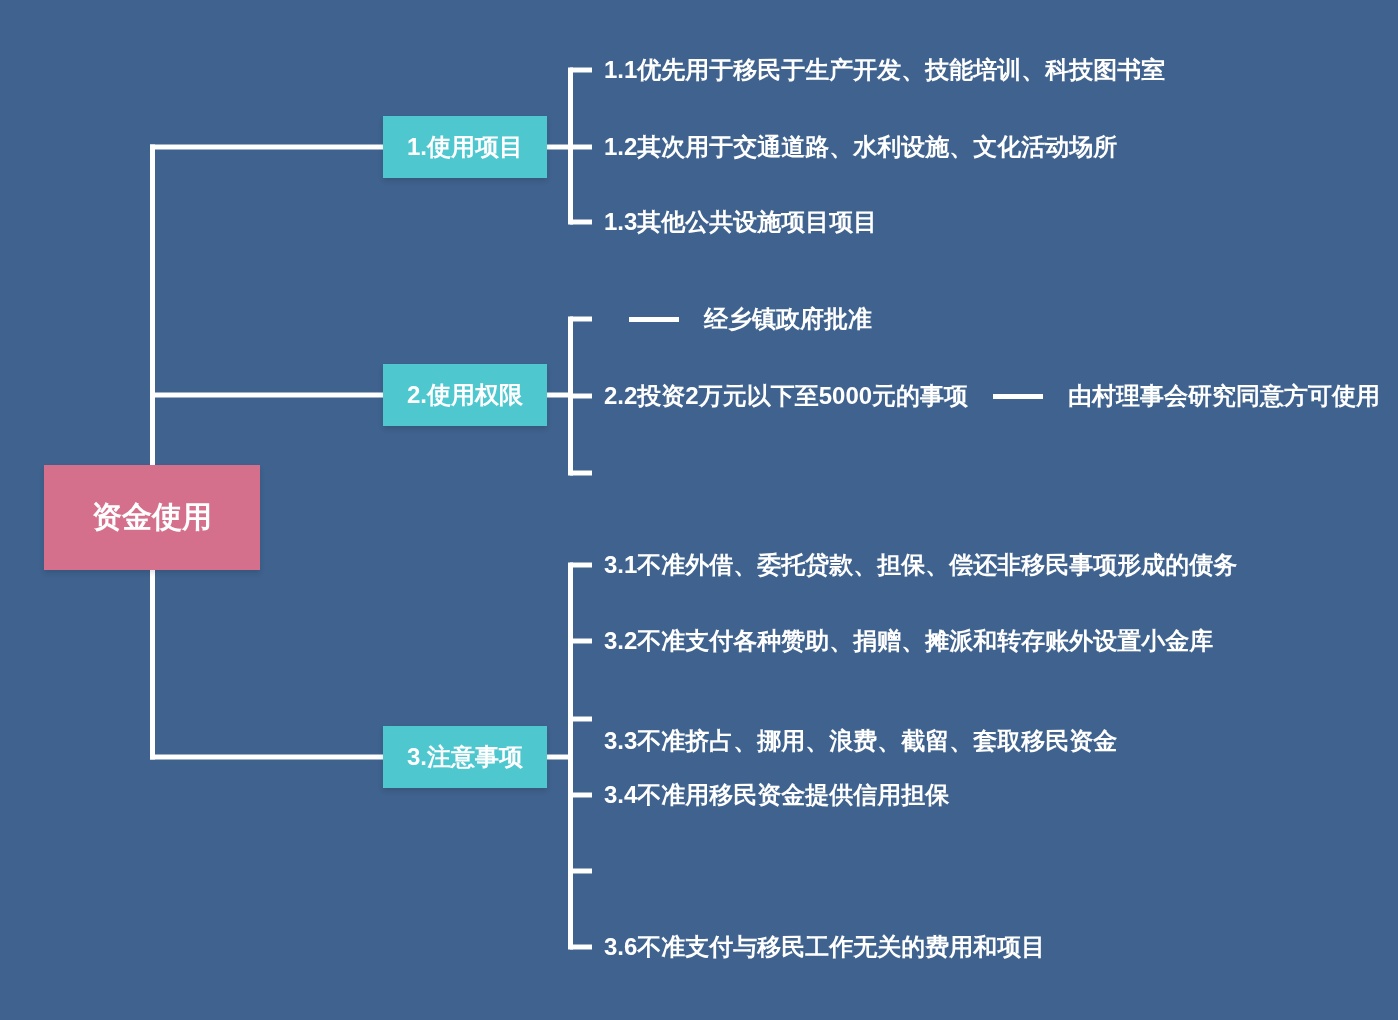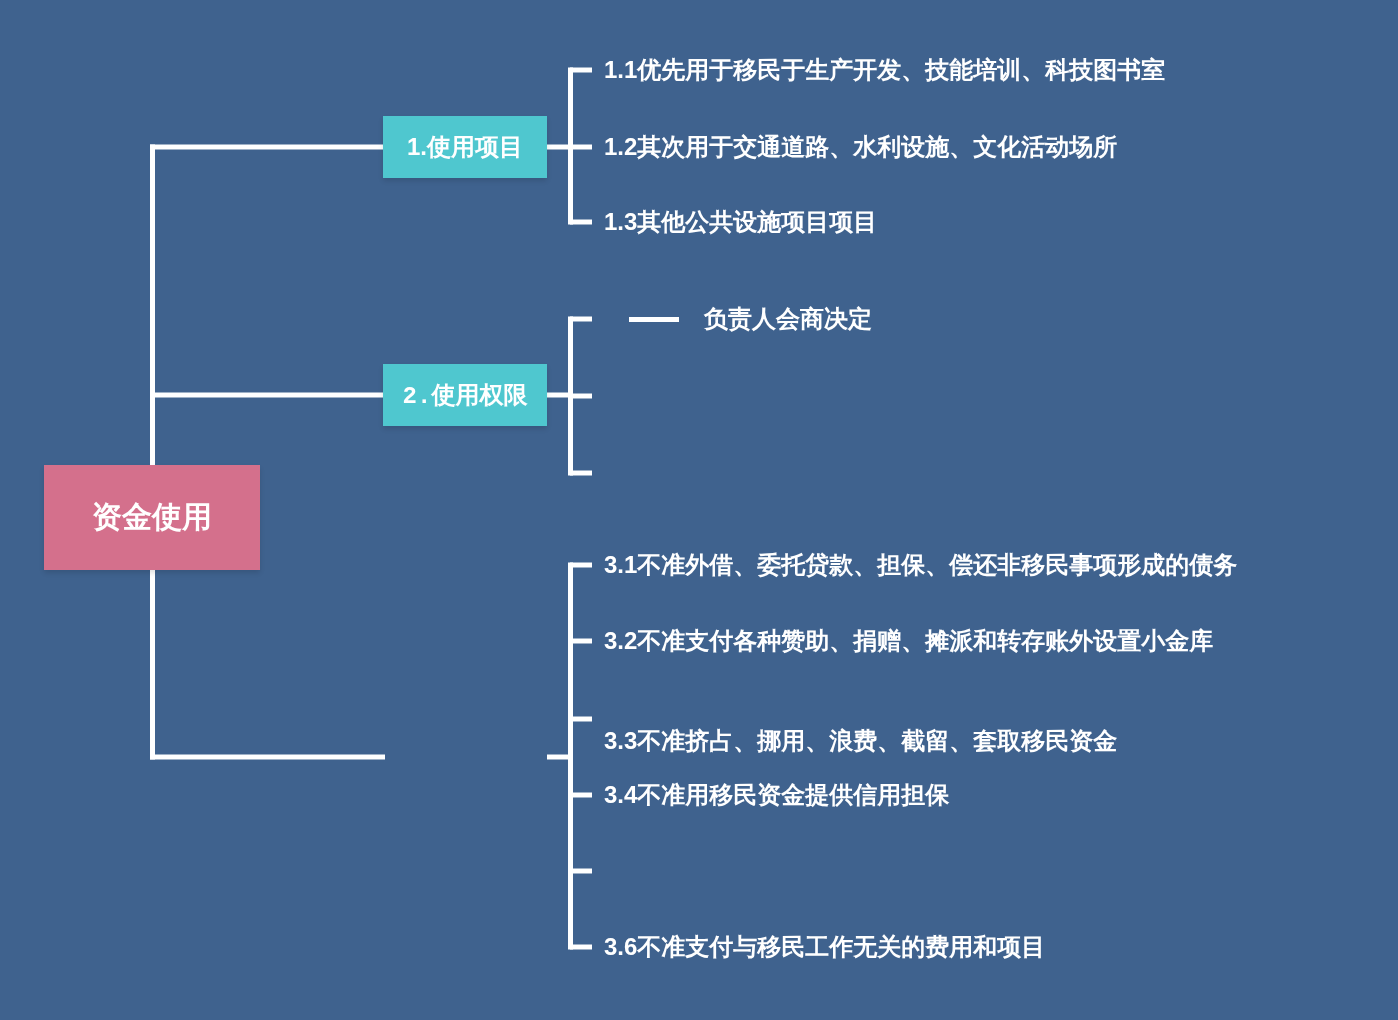--- a/index.html
+++ b/index.html
@@ -45,21 +45,21 @@
     background: var(--root-color);
     font-size: 30px;
   }
   .branch-node {
     left: 383px;
     width: 164px; height: 62px;
     background: var(--branch-color);
     font-size: 24px;
   }
   .branch-1 { top: 116px; }
-  .branch-2 { top: 364px; font-family: Liberation Mono, monospace; }
+  .branch-2 { top: 364px; }
   .branch-3 { top: 726px; }
   .leaf {
     position: absolute;
     left: 604px;
     height: 30px;
     z-index: 2;
     display: flex;
     align-items: center;
     white-space: nowrap;
     color: var(--text-color);
@@ -116,34 +116,42 @@
   <div class="node root-node">
     <span>资金使用</span>
   </div>
 
   <div class="node branch-node branch-1">
     <span>1.使用项目</span>
   </div>
   <div class="node branch-node branch-2">
     <span>2.使用权限</span>
   </div>
+  <div class="node branch-node branch-3">
+    <span>3.注意事项</span>
+  </div>
 
   <div class="leaf" style="top:55px">
     <span>1.1优先用于移民于生产开发、技能培训、科技图书室</span>
   </div>
   <div class="leaf" style="top:132px">
     <span>1.2其次用于交通道路、水利设施、文化活动场所</span>
   </div>
   <div class="leaf" style="top:207px">
     <span>1.3其他公共设施项目项目</span>
   </div>
 
   <div class="leaf" style="top:304px">
     <span class="dash"></span>
-    <span>负责人会商决定</span>
+    <span>经乡镇政府批准</span>
+  </div>
+  <div class="leaf" style="top:381px">
+    <span>2.2投资2万元以下至5000元的事项</span>
+    <span class="dash"></span>
+    <span>由村理事会研究同意方可使用</span>
   </div>
 
   <div class="leaf" style="top:550px">
     <span>3.1不准外借、委托贷款、担保、偿还非移民事项形成的债务</span>
   </div>
   <div class="leaf" style="top:626px">
     <span>3.2不准支付各种赞助、捐赠、摊派和转存账外设置小金库</span>
   </div>
   <div class="leaf" style="top:726px">
     <span>3.3不准挤占、挪用、浪费、截留、套取移民资金</span>

